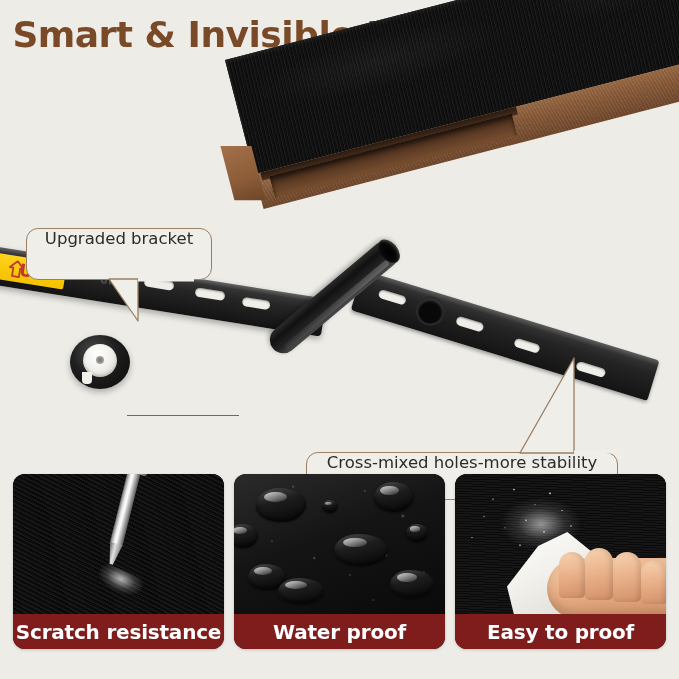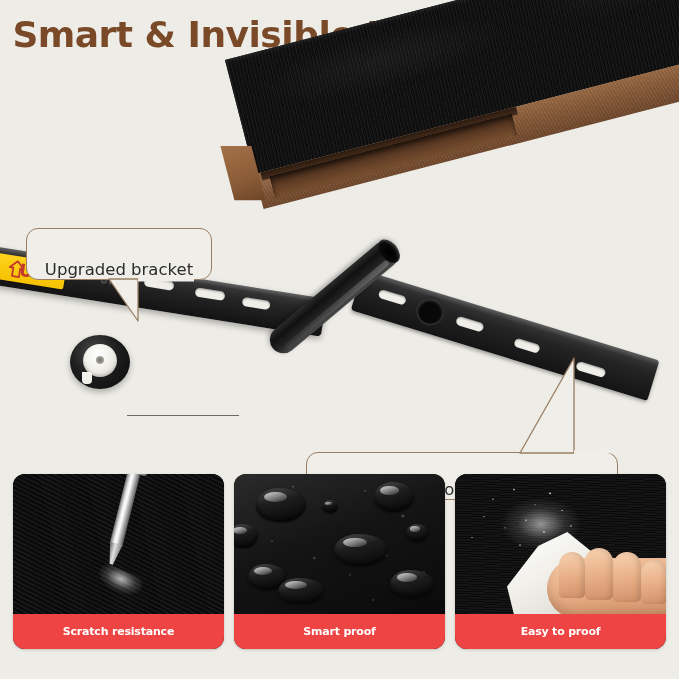--- a/index.html
+++ b/index.html
@@ -315,21 +315,21 @@
 
   
   .callout {
     position: absolute;
     border: 1.3px solid #9a7f62;
     background: #efeee9;
     border-radius: 12px;
     color: #2b2b2b;
     font-size: 16.5px;
     display: flex;
-    align-items: flex-end;
+    align-items: flex-start;
     justify-content: center;
     white-space: nowrap;
     font-family: "DejaVu Sans", sans-serif;
   }
   #callout-upgraded {
     left: 26px;
     top: 168px;
     width: 186px;
     height: 52px;
   }
@@ -370,23 +370,23 @@
     width: 100%;
     height: 140px;
     overflow: hidden;
   }
   .panel-cap {
     position: absolute;
     left: 0;
     bottom: 0;
     width: 100%;
     height: 35px;
-    background: #ef4444;
+    background: #7f1d1d;
     color: #ffffff;
-    font-size: 11px;
+    font-size: 20px;
     font-weight: bold;
     display: flex;
     align-items: center;
     justify-content: center;
     font-family: "DejaVu Sans", sans-serif;
     letter-spacing: -0.2px;
     margin-top: 28px;
   }
 
   
@@ -624,21 +624,21 @@
         <div class="bead" style="left:22px;  top:14px;  width:50px; height:34px;"></div>
         <div class="bead" style="left:140px; top:8px;   width:40px; height:30px;"></div>
         <div class="bead" style="left:-6px;  top:50px;  width:30px; height:24px;"></div>
         <div class="bead" style="left:100px; top:60px;  width:54px; height:32px;"></div>
         <div class="bead" style="left:14px;  top:90px;  width:38px; height:26px;"></div>
         <div class="bead" style="left:44px;  top:104px; width:46px; height:26px;"></div>
         <div class="bead" style="left:156px; top:96px;  width:44px; height:28px;"></div>
         <div class="bead" style="left:172px; top:50px;  width:22px; height:18px;"></div>
         <div class="bead" style="left:88px;  top:26px;  width:16px; height:13px;"></div>
       </div>
-      <div class="panel-cap">Smart proof</div>
+      <div class="panel-cap">Water proof</div>
     </div>
 
     <div class="panel">
       <div class="panel-img">
         <div class="clean-bg"></div>
         <div class="powder"></div>
         <div class="cloth"></div>
         <div class="hand"></div>
         <div class="finger" style="left:104px; top:78px; width:26px; height:46px;"></div>
         <div class="finger" style="left:130px; top:74px; width:28px; height:52px;"></div>

